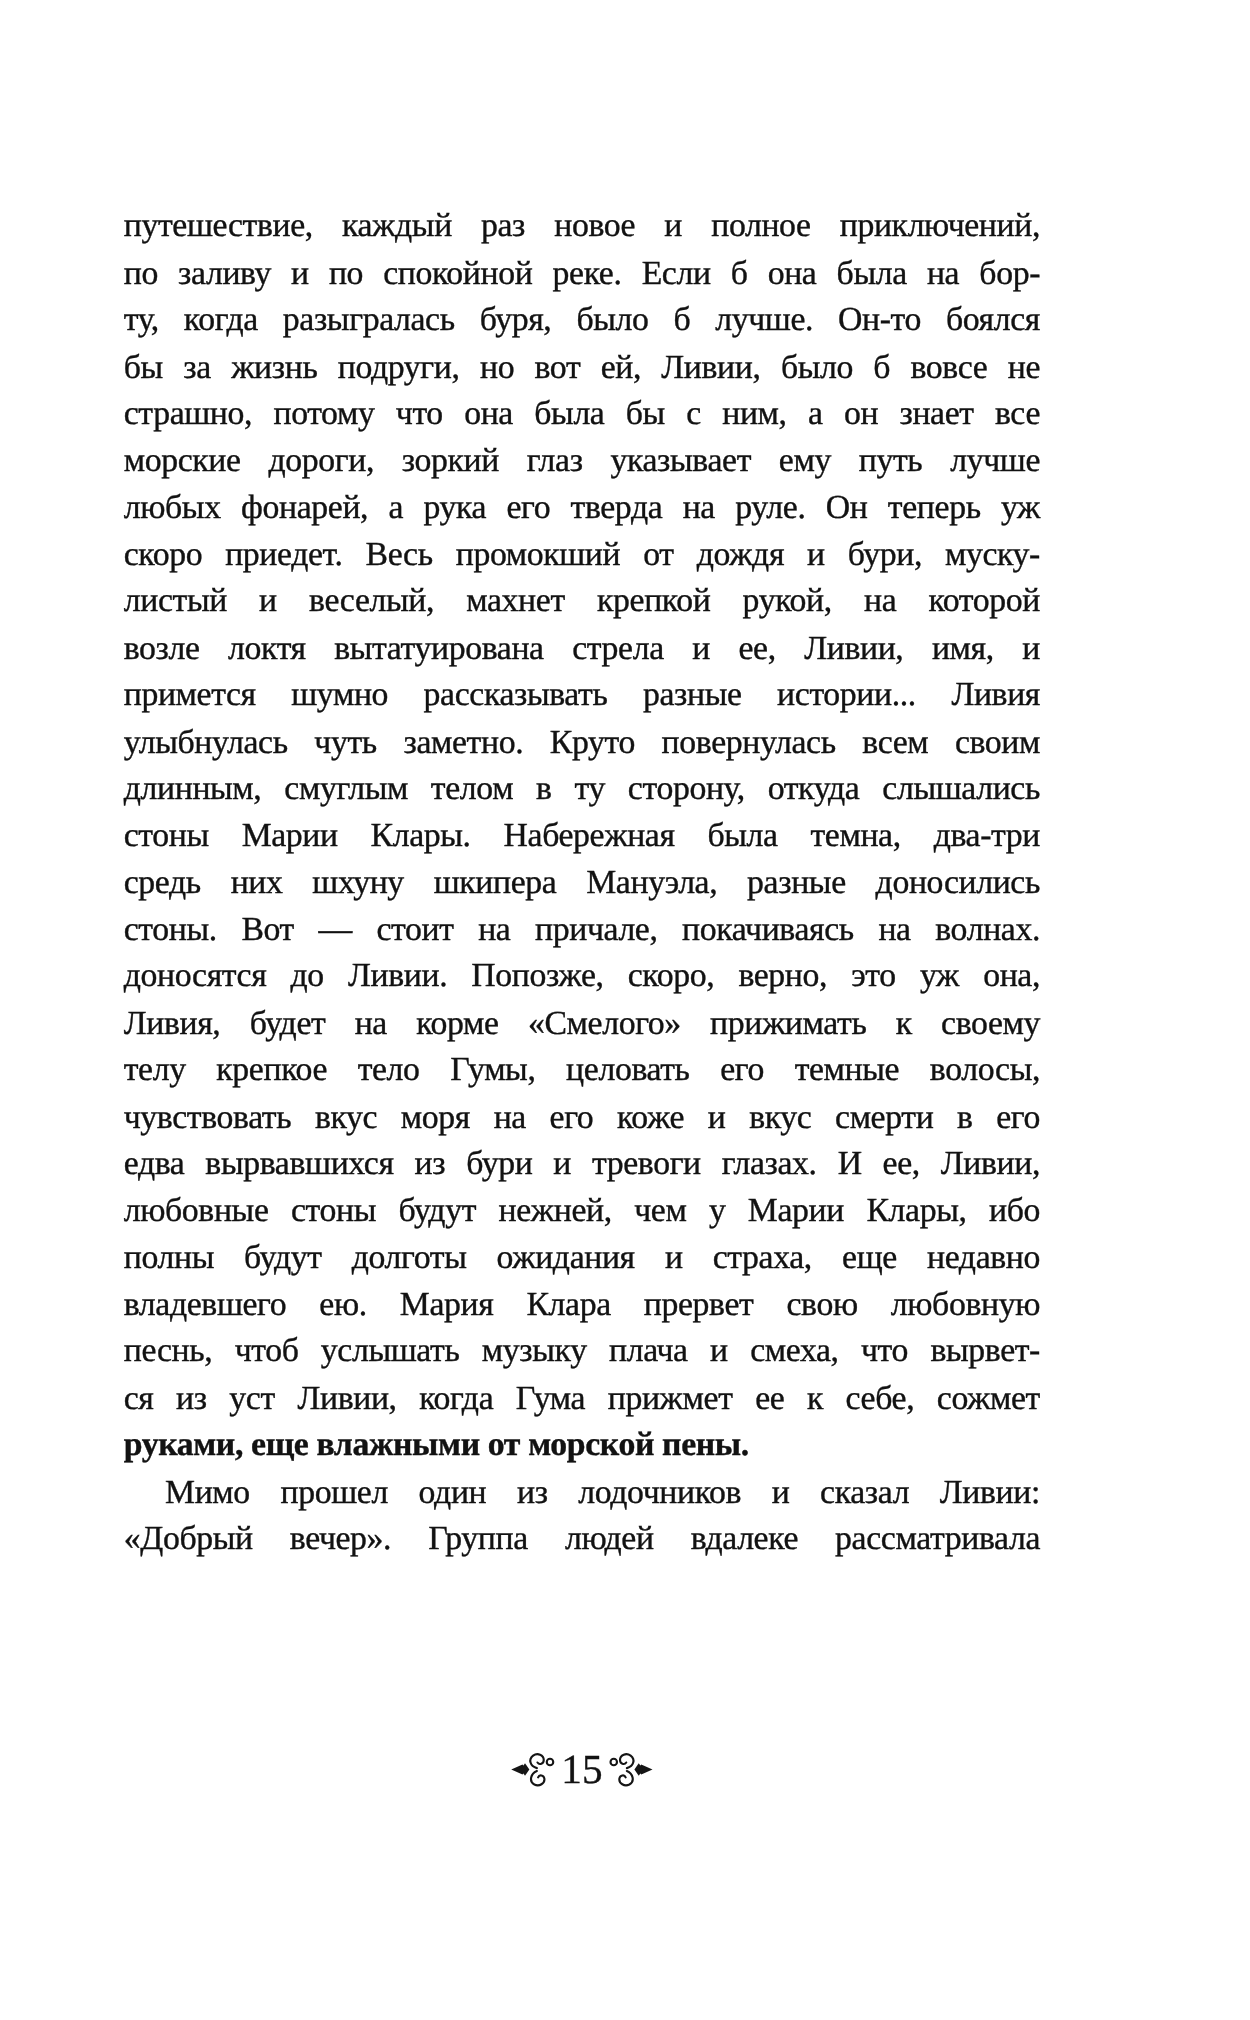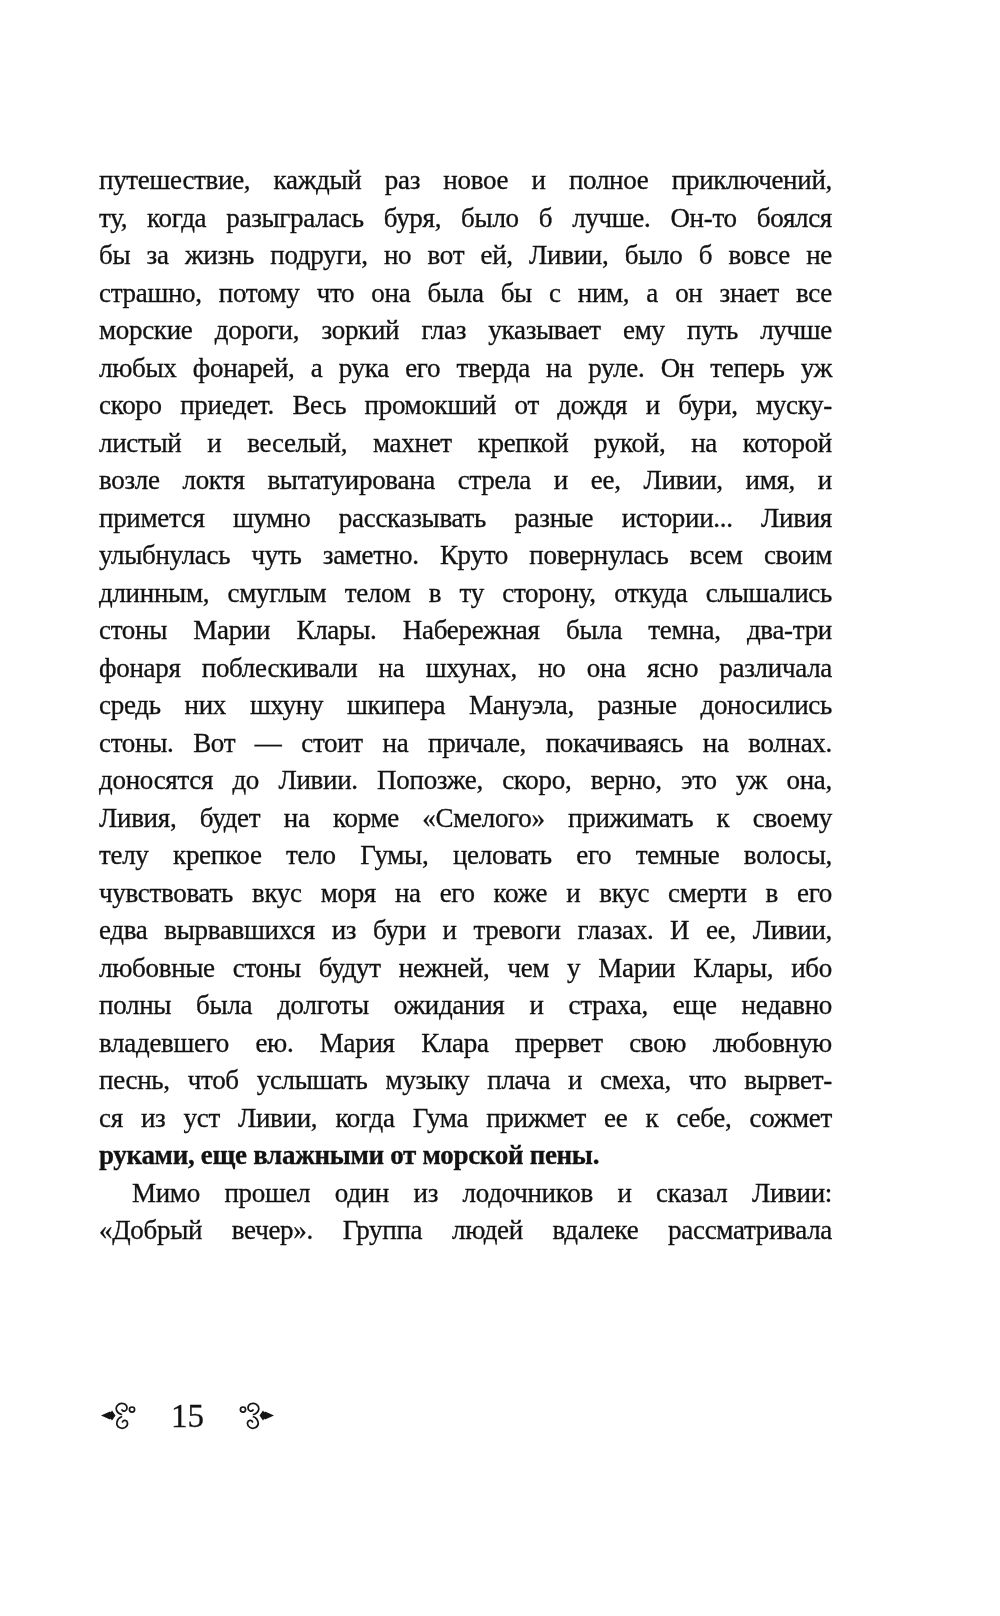--- a/index.html
+++ b/index.html
@@ -40,21 +40,22 @@
   .line.indent {
     text-indent: 33px;
   }
   .page-footer {
     position: absolute;
     left: 99px;
     top: 1398px;
     width: 733px;
     display: flex;
     align-items: center;
-    gap: 34px;
+    justify-content: center;
+    gap: 4px;
   }
   .page-number {
     font-size: 33px;
     line-height: 36px;
     color: #121212;
     -webkit-text-stroke: 0.3px #121212;
   }
   .fleuron {
     display: inline-flex;
     width: 38px;
@@ -64,42 +65,42 @@
     transform: scaleX(-1);
   }
 </style>
 </head>
 <body>
 
 <div class="page">
 
   <main class="text-block">
     <p class="line">путешествие, каждый раз новое и полное приключений,</p>
+    <p class="line">по заливу и по спокойной реке. Если б она была на бор-</p>
     <p class="line">ту, когда разыгралась буря, было б лучше. Он-то боялся</p>
     <p class="line">бы за жизнь подруги, но вот ей, Ливии, было б вовсе не</p>
     <p class="line">страшно, потому что она была бы с ним, а он знает все</p>
     <p class="line">морские дороги, зоркий глаз указывает ему путь лучше</p>
     <p class="line">любых фонарей, а рука его тверда на руле. Он теперь уж</p>
     <p class="line">скоро приедет. Весь промокший от дождя и бури, муску-</p>
     <p class="line">листый и веселый, махнет крепкой рукой, на которой</p>
     <p class="line">возле локтя вытатуирована стрела и ее, Ливии, имя, и</p>
     <p class="line">примется шумно рассказывать разные истории... Ливия</p>
     <p class="line">улыбнулась чуть заметно. Круто повернулась всем своим</p>
     <p class="line">длинным, смуглым телом в ту сторону, откуда слышались</p>
     <p class="line">стоны Марии Клары. Набережная была темна, два-три</p>
-    <p class="line">фонаря поблескивали на шхунах, но она ясно различала</p>
     <p class="line">средь них шхуну шкипера Мануэла, разные доносились</p>
     <p class="line">стоны. Вот — стоит на причале, покачиваясь на волнах.</p>
     <p class="line">доносятся до Ливии. Попозже, скоро, верно, это уж она,</p>
     <p class="line">Ливия, будет на корме «Смелого» прижимать к своему</p>
     <p class="line">телу крепкое тело Гумы, целовать его темные волосы,</p>
     <p class="line">чувствовать вкус моря на его коже и вкус смерти в его</p>
     <p class="line">едва вырвавшихся из бури и тревоги глазах. И ее, Ливии,</p>
     <p class="line">любовные стоны будут нежней, чем у Марии Клары, ибо</p>
-    <p class="line">полны была долготы ожидания и страха, еще недавно</p>
+    <p class="line">полны будут долготы ожидания и страха, еще недавно</p>
     <p class="line">владевшего ею. Мария Клара прервет свою любовную</p>
     <p class="line">песнь, чтоб услышать музыку плача и смеха, что вырвет-</p>
     <p class="line">ся из уст Ливии, когда Гума прижмет ее к себе, сожмет</p>
     <p class="line para-end">руками, еще влажными от морской пены.</p>
     <p class="line indent">Мимо прошел один из лодочников и сказал Ливии:</p>
     <p class="line">«Добрый вечер». Группа людей вдалеке рассматривала</p>
   </main>
 
   <footer class="page-footer">
     <span class="fleuron">

